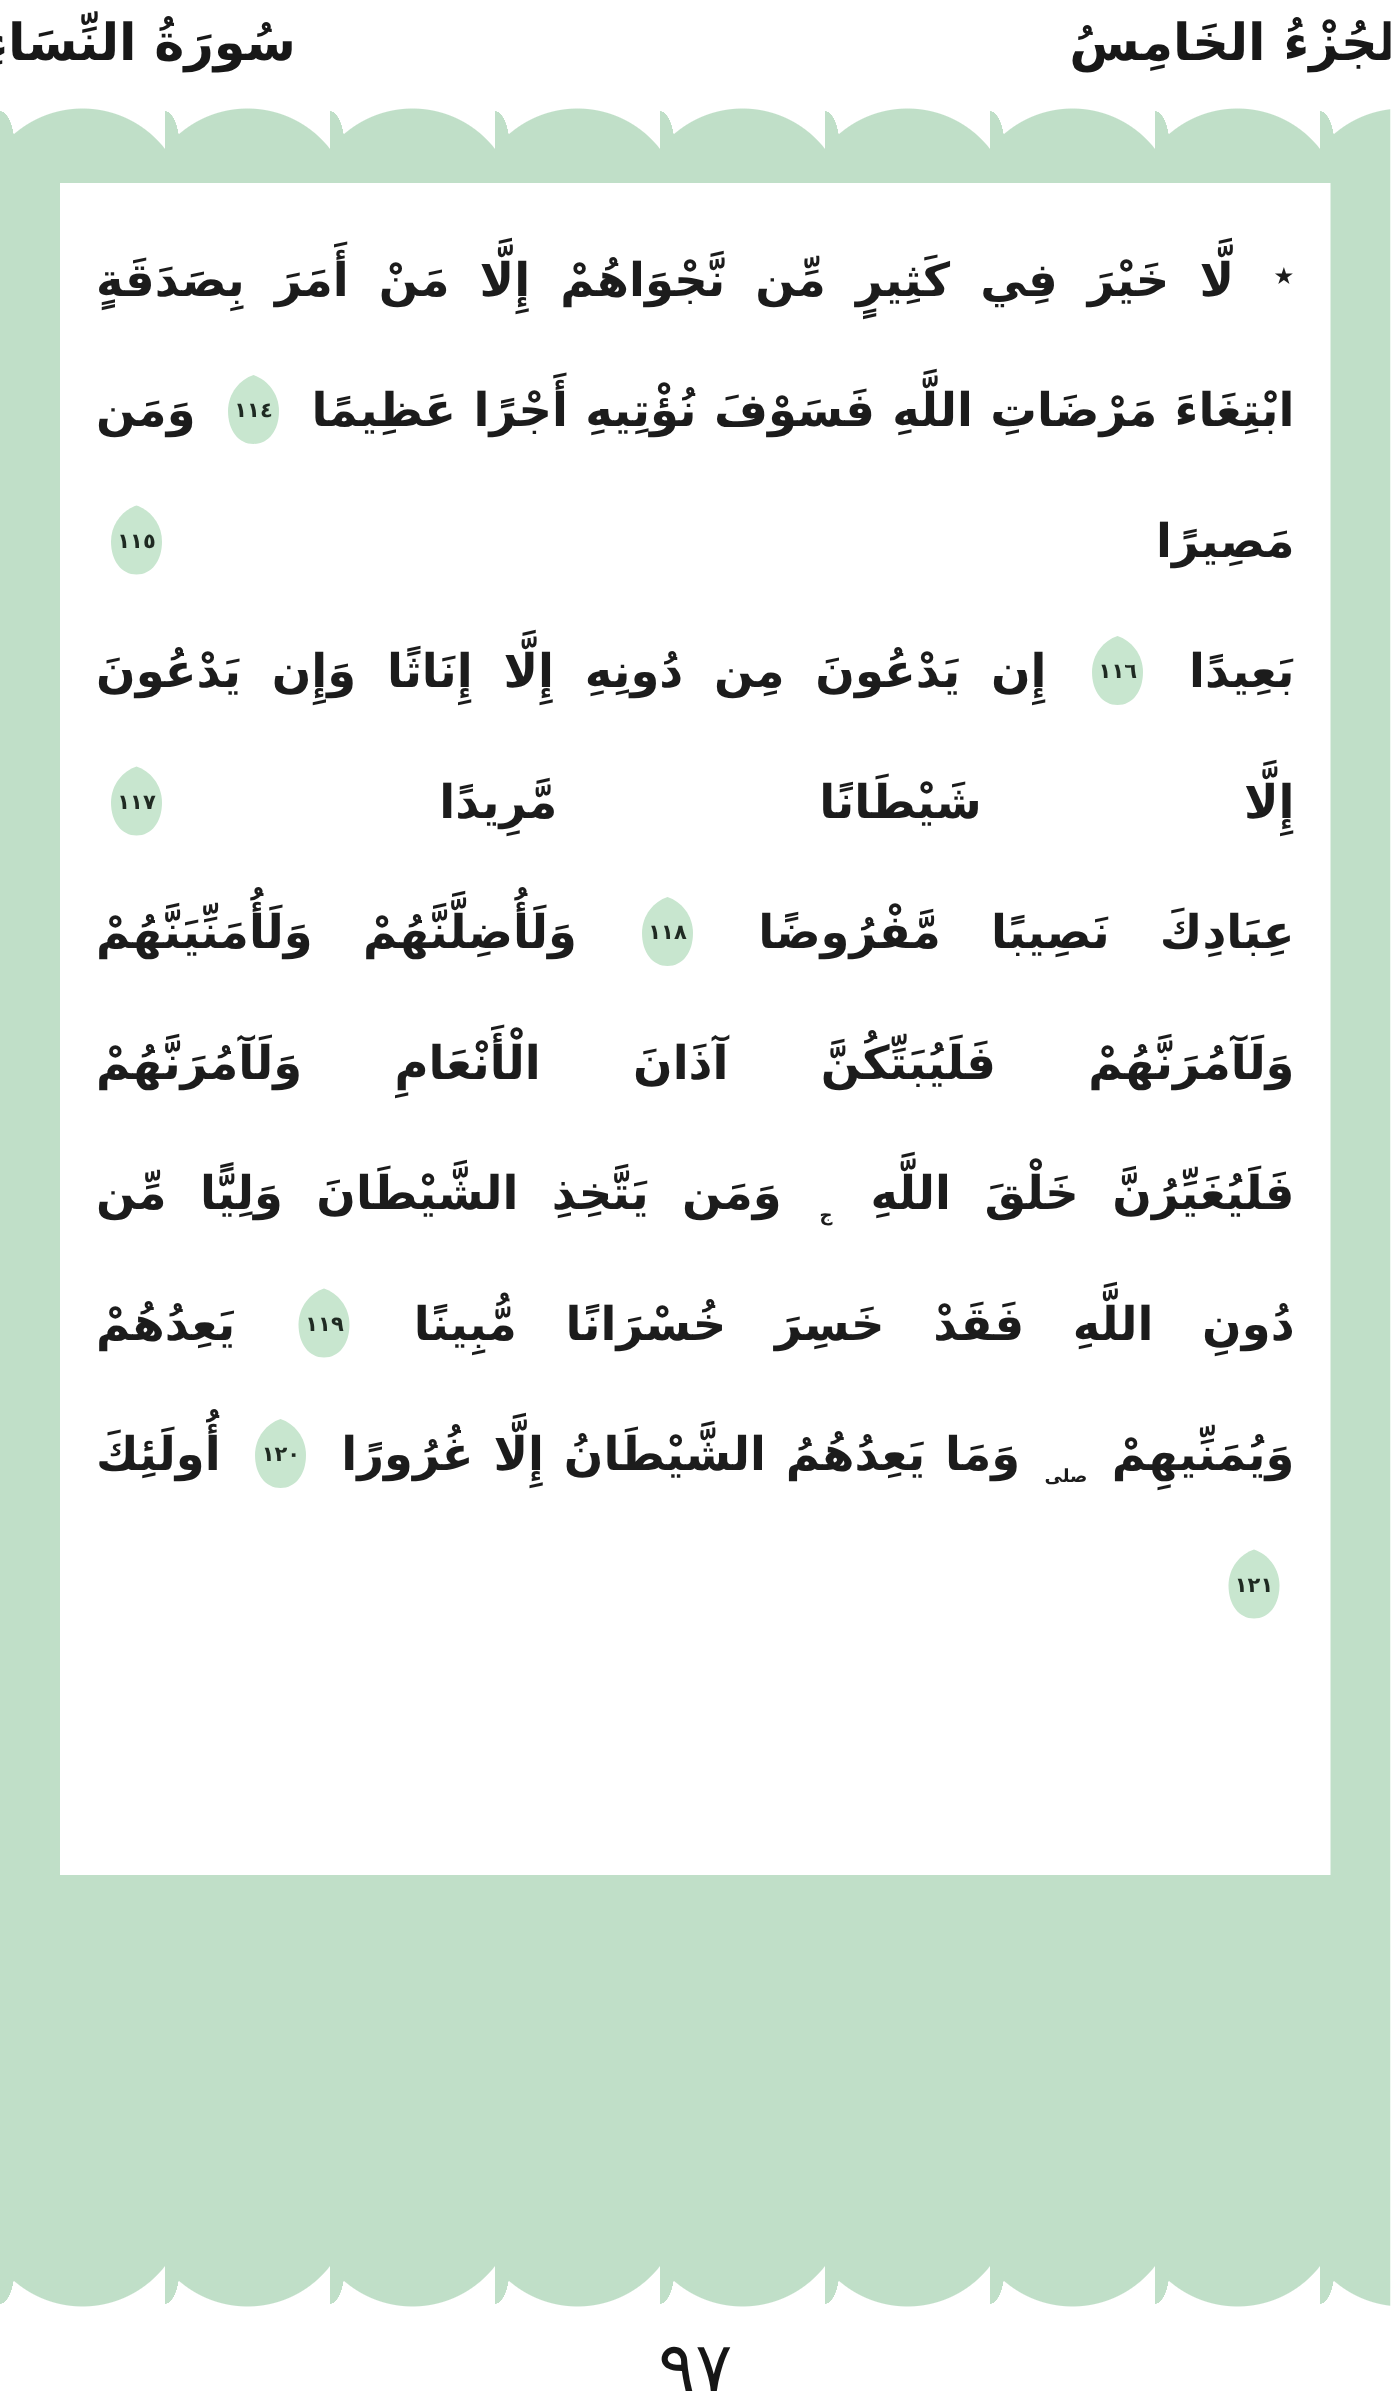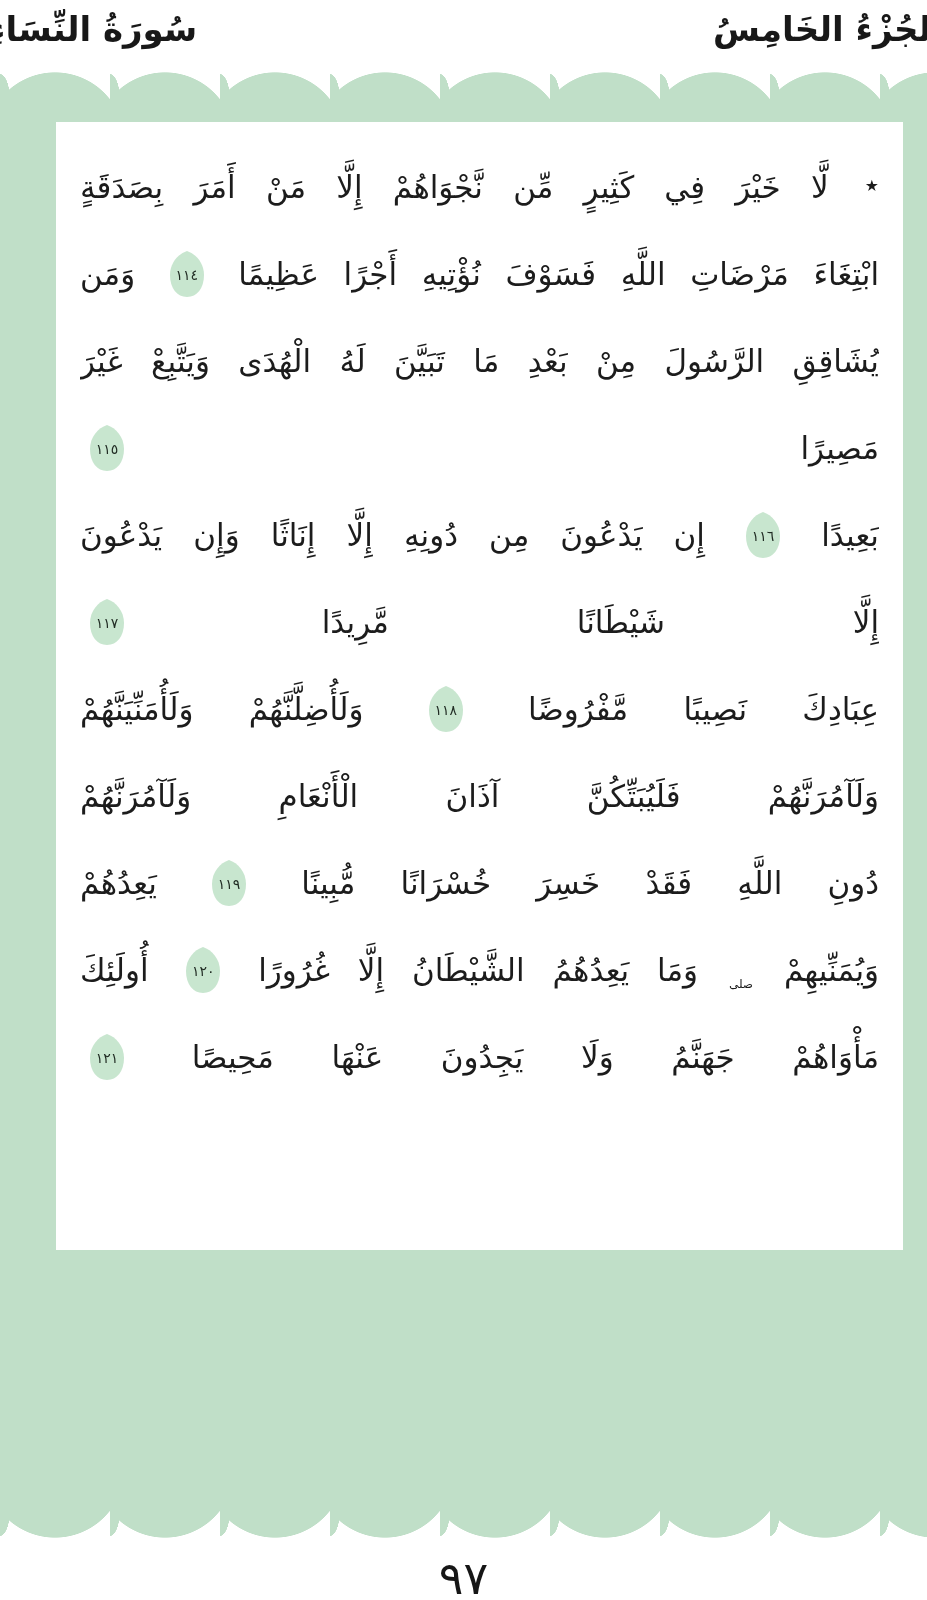--- a/index.html
+++ b/index.html
@@ -40,22 +40,23 @@
   }
   .scallop-bottom{
     top:1510px;
     background-image:
       radial-gradient(ellipse 10px 26px at 0px 0px, var(--band) 99%, transparent 100%),
       radial-gradient(circle 70px at 55px -42px, var(--band) 99%, transparent 100%);
     background-size:110px 36px;
   }
   
   .page{
-    position:absolute;left:56px;top:122px;width:847px;height:1128px;
+    position:absolute;left:40px;top:122px;width:847px;height:1128px;
     background:var(--paper);
+    font-weight:bold;
   }
   .text-area{
     position:absolute;top:22px;left:24px;right:24px;bottom:20px;
   }
   .line{
     direction:rtl;
     height:87px;line-height:87px;
     white-space:nowrap;overflow:hidden;
     text-align:justify;text-align-last:justify;
     font-size:31px;color:var(--ink);
@@ -98,41 +99,41 @@
 <div class="scallop scallop-top"></div>
 <div class="band-core"></div>
 <div class="scallop scallop-bottom"></div>
 
 <div class="page">
   <div class="text-area">
       <div class="line"><span class="rub-star">٭</span> <span class="ayah-text">لَّا خَيْرَ فِي كَثِيرٍ مِّن نَّجْوَاهُمْ إِلَّا مَنْ أَمَرَ بِصَدَقَةٍ</span> </div>
       <div class="line"><span class="ayah-text">ابْتِغَاءَ مَرْضَاتِ اللَّهِ فَسَوْفَ نُؤْتِيهِ أَجْرًا عَظِيمًا</span> <span class="ayah-marker"><svg viewBox="0 0 42 48">
             <path d="M21 1 C30 4 38 13 38 25 C38 38 31 47 21 47 C11 47 4 38 4 25 C4 13 12 4 21 1 Z" fill="#c8e6cf"></path>
           </svg><span class="num">١١٤</span></span> <span class="ayah-text">وَمَن</span> </div>
-      <div class="line"><span class="ayah-text">يُشَاقِقِ الرَّسُولَ مِنْ بَعْدِ مَا تَبَيَّنَ لَهُ الْهُدَى وَيَتَّبِعْ غَيْرَ</span> </div>
       <div class="line"><span class="ayah-text">مَصِيرًا</span> <span class="ayah-marker"><svg viewBox="0 0 42 48">
             <path d="M21 1 C30 4 38 13 38 25 C38 38 31 47 21 47 C11 47 4 38 4 25 C4 13 12 4 21 1 Z" fill="#c8e6cf"></path>
           </svg><span class="num">١١٥</span></span>  </div>
       <div class="line"><span class="ayah-text">بَعِيدًا</span> <span class="ayah-marker"><svg viewBox="0 0 42 48">
             <path d="M21 1 C30 4 38 13 38 25 C38 38 31 47 21 47 C11 47 4 38 4 25 C4 13 12 4 21 1 Z" fill="#c8e6cf"></path>
           </svg><span class="num">١١٦</span></span> <span class="ayah-text">إِن يَدْعُونَ مِن دُونِهِ إِلَّا إِنَاثًا وَإِن يَدْعُونَ</span> </div>
       <div class="line"><span class="ayah-text">إِلَّا شَيْطَانًا مَّرِيدًا</span> <span class="ayah-marker"><svg viewBox="0 0 42 48">
             <path d="M21 1 C30 4 38 13 38 25 C38 38 31 47 21 47 C11 47 4 38 4 25 C4 13 12 4 21 1 Z" fill="#c8e6cf"></path>
           </svg><span class="num">١١٧</span></span>  </div>
       <div class="line"><span class="ayah-text">عِبَادِكَ نَصِيبًا مَّفْرُوضًا</span> <span class="ayah-marker"><svg viewBox="0 0 42 48">
             <path d="M21 1 C30 4 38 13 38 25 C38 38 31 47 21 47 C11 47 4 38 4 25 C4 13 12 4 21 1 Z" fill="#c8e6cf"></path>
           </svg><span class="num">١١٨</span></span> <span class="ayah-text">وَلَأُضِلَّنَّهُمْ وَلَأُمَنِّيَنَّهُمْ</span> </div>
       <div class="line"><span class="ayah-text">وَلَآمُرَنَّهُمْ فَلَيُبَتِّكُنَّ آذَانَ الْأَنْعَامِ وَلَآمُرَنَّهُمْ</span> </div>
+      <div class="line"><span class="ayah-text">فَلَيُغَيِّرُنَّ خَلْقَ اللَّهِ</span> <span class="waqf">ج</span> <span class="ayah-text">وَمَن يَتَّخِذِ الشَّيْطَانَ وَلِيًّا مِّن</span> </div>
       <div class="line"><span class="ayah-text">دُونِ اللَّهِ فَقَدْ خَسِرَ خُسْرَانًا مُّبِينًا</span> <span class="ayah-marker"><svg viewBox="0 0 42 48">
             <path d="M21 1 C30 4 38 13 38 25 C38 38 31 47 21 47 C11 47 4 38 4 25 C4 13 12 4 21 1 Z" fill="#c8e6cf"></path>
           </svg><span class="num">١١٩</span></span> <span class="ayah-text">يَعِدُهُمْ</span> </div>
       <div class="line"><span class="ayah-text">وَيُمَنِّيهِمْ</span> <span class="waqf">صلى</span> <span class="ayah-text">وَمَا يَعِدُهُمُ الشَّيْطَانُ إِلَّا غُرُورًا</span> <span class="ayah-marker"><svg viewBox="0 0 42 48">
             <path d="M21 1 C30 4 38 13 38 25 C38 38 31 47 21 47 C11 47 4 38 4 25 C4 13 12 4 21 1 Z" fill="#c8e6cf"></path>
           </svg><span class="num">١٢٠</span></span> <span class="ayah-text">أُولَئِكَ</span> </div>
-      <div class="line"><span class="ayah-text">مَأْوَاهُمْ جَهَنَّمُ وَلَا يَجِدُونَ عَنْهَا مَحِيصًا</span> <span class="ayah-marker"><svg viewBox="0 0 42 48">
+      <div class="line"> <span class="ayah-marker"><svg viewBox="0 0 42 48">
             <path d="M21 1 C30 4 38 13 38 25 C38 38 31 47 21 47 C11 47 4 38 4 25 C4 13 12 4 21 1 Z" fill="#c8e6cf"></path>
           </svg><span class="num">١٢١</span></span> </div>
     </div>
 </div>
 
 <div class="footer">
   <div class="page-number">٩٧</div>
 </div>
 
 </body></html>

